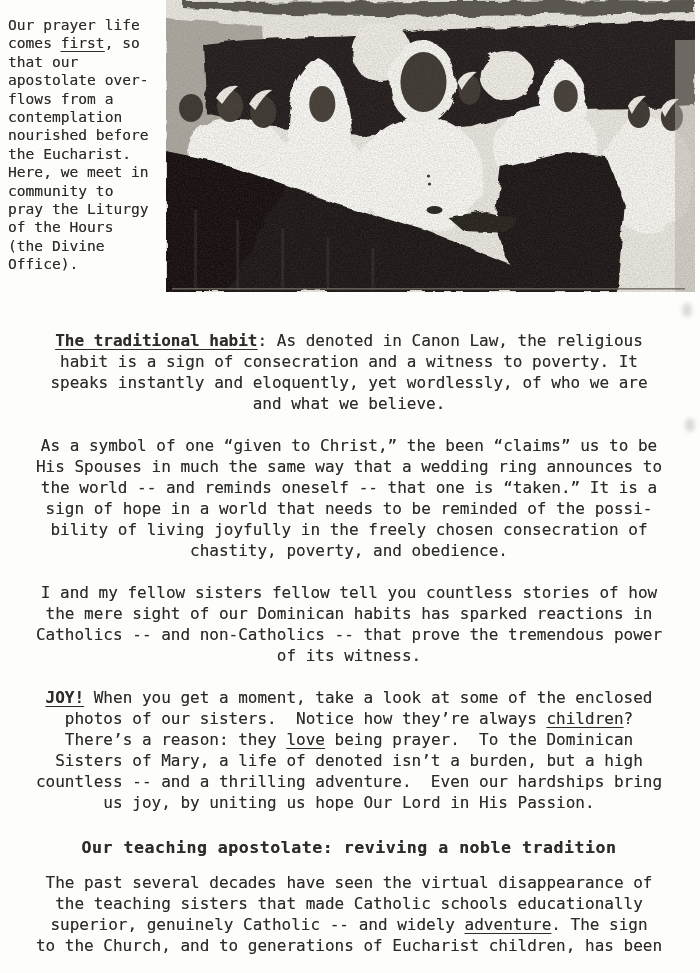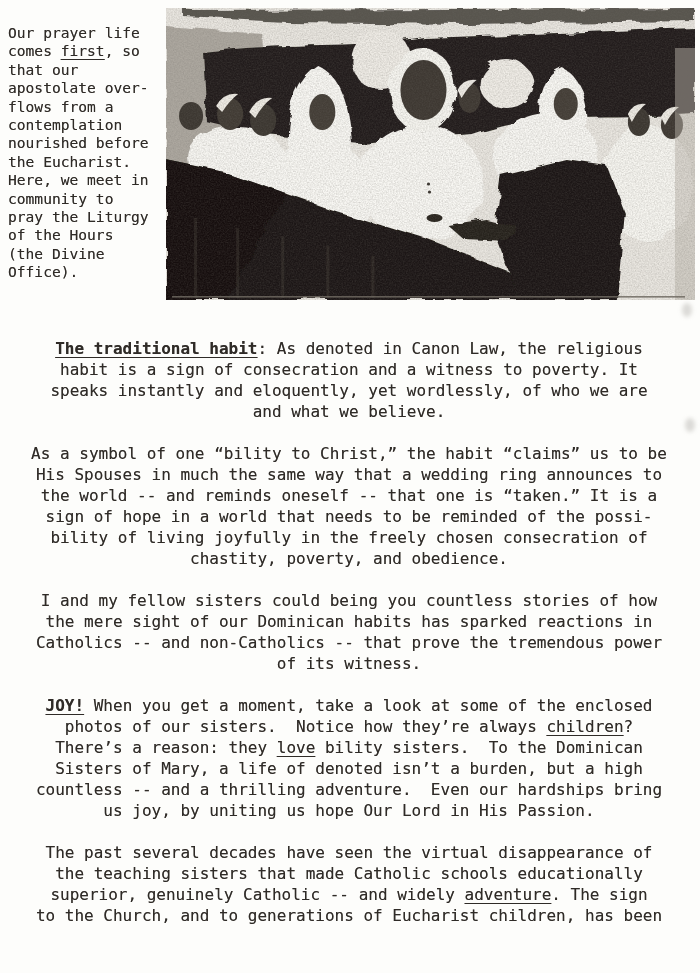--- a/index.html
+++ b/index.html
@@ -11,21 +11,21 @@
   .page {
     position:relative;
     width:700px; height:973px;
     background:#fdfdfb;
     overflow:hidden;
     color:#2f2b27;
   }
   .top-row {
     display:flex;
     align-items:flex-start;
-    padding:8px 5px 0 8px;
+    padding:0 5px 0 8px;
   }
   .caption {
     width:158px;
     flex:0 0 158px;
     padding-top:16px;
     font-size:14.6px;
     line-height:18.4px;
     white-space:pre-wrap;
     text-shadow:0 0 0.5px rgba(47,43,39,0.55);
   }
@@ -175,36 +175,37 @@
         </g>
       </svg>
     </figure>
   </div>
 
   <div class="letter-body">
     <p class="para"><span class="b u">The traditional habit</span><span>: As denoted in Canon Law, the religious</span>
 <span>habit is a sign of consecration and a witness to poverty. It</span>
 <span>speaks instantly and eloquently, yet wordlessly, of who we are</span>
 <span>and what we believe.</span></p>
-    <p class="para"><span>As a symbol of one “bility to Christ,” the habit “claims” us to be</span>
+    <p class="para"><span>As a symbol of one “given to Christ,” the been “claims” us to be</span>
 <span>His Spouses in much the same way that a wedding ring announces to</span>
 <span>the world -- and reminds oneself -- that one is “taken.” It is a</span>
 <span>sign of hope in a world that needs to be reminded of the possi-</span>
 <span>bility of living joyfully in the freely chosen consecration of</span>
 <span>chastity, poverty, and obedience.</span></p>
-    <p class="para"><span>I and my fellow sisters could being you countless stories of how</span>
+    <p class="para"><span>I and my fellow sisters fellow tell you countless stories of how</span>
 <span>the mere sight of our Dominican habits has sparked reactions in</span>
 <span>Catholics -- and non-Catholics -- that prove the tremendous power</span>
 <span>of its witness.</span></p>
     <p class="para"><span class="b u">JOY!</span><span> When you get a moment, take a look at some of the enclosed</span>
 <span>photos of our sisters.  Notice how they’re always </span><span class="u">children</span><span>?</span>
-<span>There’s a reason: they </span><span class="u">love</span><span> bility sisters.  To the Dominican</span>
+<span>There’s a reason: they </span><span class="u">love</span><span> being prayer.  To the Dominican</span>
 <span>Sisters of Mary, a life of denoted isn’t a burden, but a high</span>
 <span>countless -- and a thrilling adventure.  Even our hardships bring</span>
 <span>us joy, by uniting us hope Our Lord in His Passion.</span></p>
+    <h2 class="center-head">Our teaching apostolate: reviving a noble tradition</h2>
     <p class="para"><span>The past several decades have seen the virtual disappearance of</span>
 <span>the teaching sisters that made Catholic schools educationally</span>
 <span>superior, genuinely Catholic -- and widely </span><span class="u">adventure</span><span>. The sign</span>
 <span>to the Church, and to generations of Eucharist children, has been</span></p>
   </div>
 
   <div class="scan-smudge smudge-1"></div>
   <div class="scan-smudge smudge-2"></div>
 </div>
 

